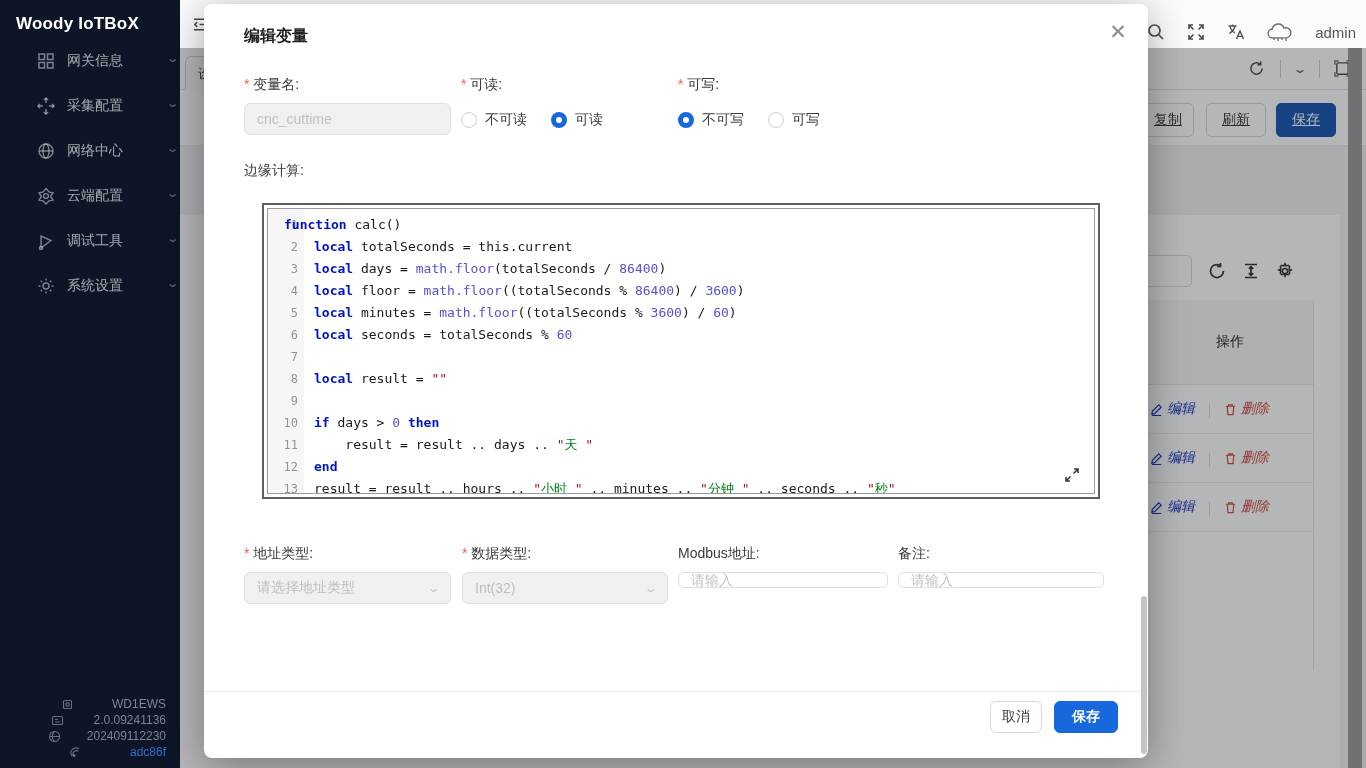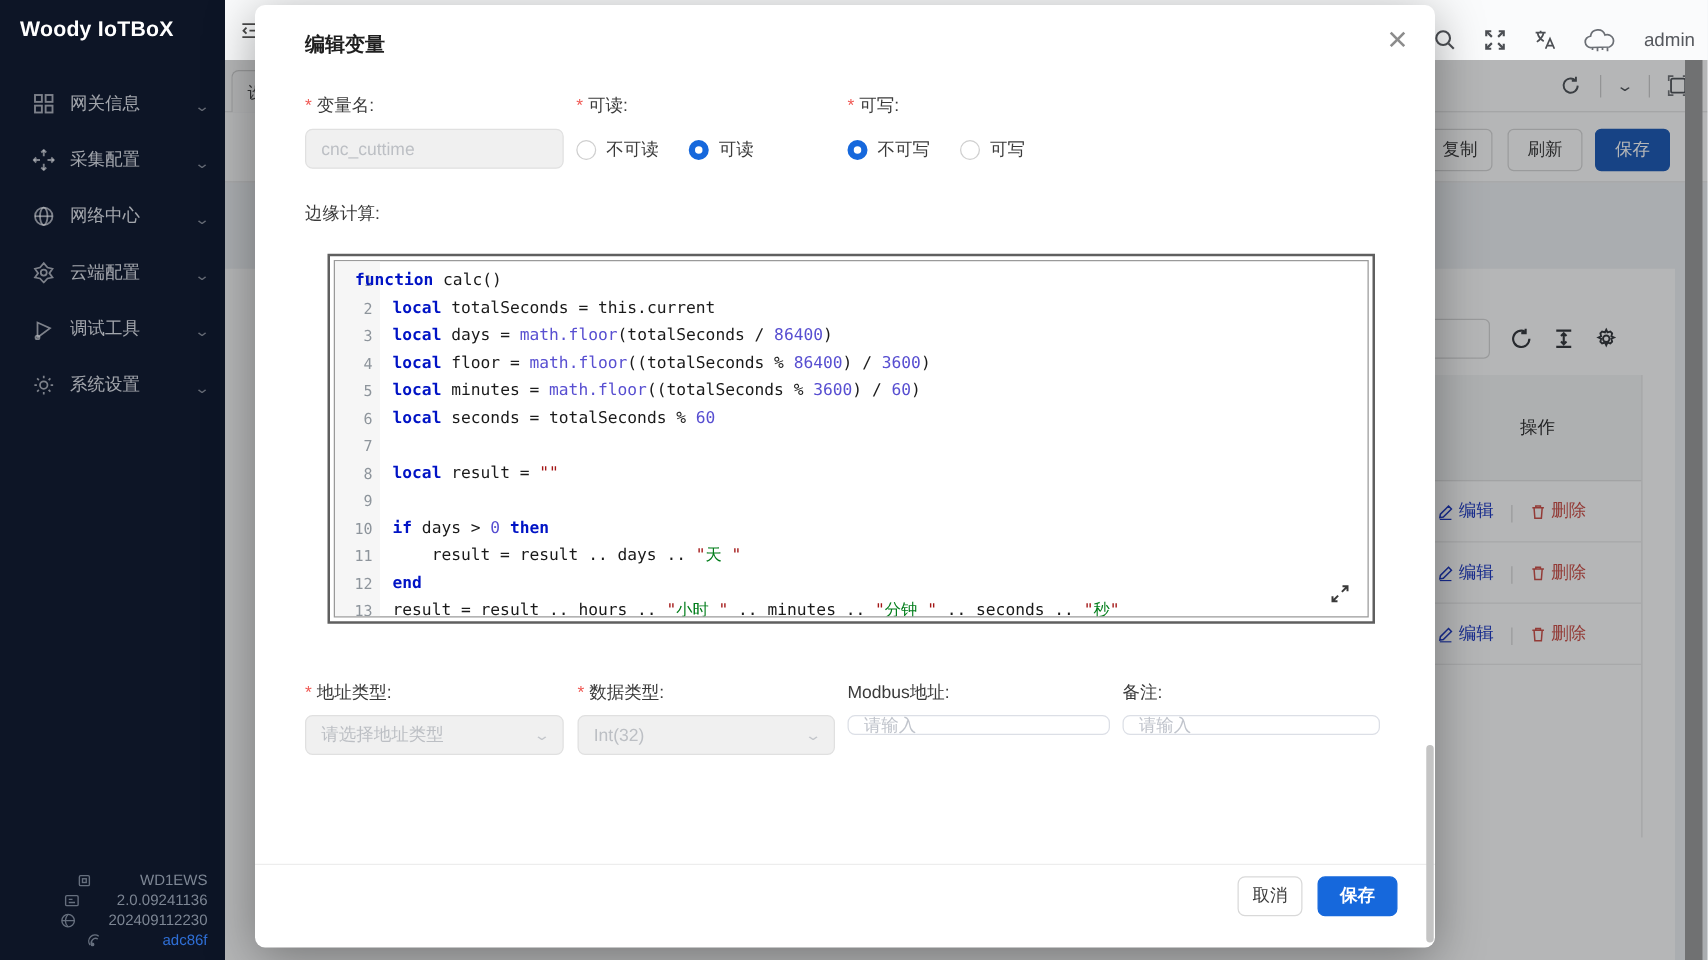--- a/index.html
+++ b/index.html
@@ -4,22 +4,22 @@
 <style>
   * { margin:0; padding:0; box-sizing:border-box; }
   html,body { width:1366px; height:768px; overflow:hidden;
     font-family:"Liberation Sans","DejaVu Sans",sans-serif; background:#f0f2f5; }
 
   
   #sidebar { position:absolute; left:0; top:0; width:180px; height:768px;
     background:#0d1526; z-index:5; color:rgba(255,255,255,.68); }
   .brand { position:absolute; left:16px; top:14px; color:#fff; font-size:17px;
     font-weight:bold; letter-spacing:.2px; }
-  .menu-item { position:absolute; left:0; width:180px; height:40px;
-    display:flex; align-items:flex-end; padding:0 14px 0 26px; cursor:pointer;
+  .menu-item { position:absolute; left:11px; width:180px; height:40px;
+    display:flex; align-items:flex-start; padding:0 14px 0 26px; cursor:pointer;
     font-size:14px; color:rgba(255,255,255,.62); }
   .menu-item .mi-icon { width:18px; height:18px; margin-right:12px; opacity:.75; flex:0 0 auto; }
   .menu-item .chev { margin-left:auto; font-size:11px; opacity:.6; transform:scaleX(1.4); }
   .sb-footer { position:absolute; left:0; bottom:8px; width:180px; font-size:12px;
     color:#7d8694;margin-top:14px; }
   .sbf-row { display:flex; align-items:center; height:16px; padding:0 14px 0 22px; }
   .sbf-row .sbf-icon { width:13px; height:13px; opacity:.8; flex:0 0 auto; }
   .sbf-row span { margin-left:auto; }
   .sbf-hash { color:#2f6fd6 !important; }
 
@@ -41,36 +41,36 @@
   .bg-tab { position:absolute; left:5px; top:8px; width:46px; height:34px; background:#fdfdfd;
     border:1px solid #d4d4d4; border-bottom:none; border-radius:6px 6px 0 0;
     font-size:13px; color:#444; padding:8px 0 0 12px; overflow:hidden; white-space:nowrap; }
   .tr-icons { position:absolute; right:14px; top:0; height:42px; display:flex;
     align-items:center; gap:14px; color:#4f5358; }
   .vdiv { width:1px; height:18px; background:#cfcfcf; }
   .btnrow { position:absolute; left:0; top:42px; width:1186px; height:56px;
     background:#fff; border-bottom:1px solid #e8e8e8; }
   .bg-btn { position:absolute; top:13px; height:34px; border:1px solid #d9d9d9;
     border-radius:5px; background:#fff; font-size:14px; color:#3a3a3a;
-    display:flex; align-items:center; justify-content:center; }
+    display:flex; align-items:center; justify-content:center;text-decoration:underline; }
   .bg-btn.primary { background:#1d5bb8; border-color:#1d5bb8; color:#fff; }
   .panel { position:absolute; left:0; top:167px; width:1160px; height:553px; background:#fff; }
   .panel-toolbar { position:absolute; right:46px; top:40px; display:flex; align-items:center;
     gap:16px; color:#34373c; }
   .pt-btn { height:32px; width:120px; border:1px solid #d9d9d9; border-radius:5px;
     background:#fff; font-size:14px; color:#3a3a3a; display:flex; align-items:center;
     justify-content:flex-end; padding-right:64px; }
   .tbl-header { position:absolute; left:770px; top:85px; width:363px; height:85px;
     background:#f5f6f7; border-bottom:1px solid #e4e4e4;
     display:flex; align-items:center; }
   .op-head { position:absolute; left:220px; width:120px; text-align:center;
     font-size:14px; font-weight:normal; color:#2c2c2c; }
   .tbl-row { position:absolute; left:770px; width:363px; height:49px;
     border-bottom:1px solid #ececec; display:flex; align-items:center; font-size:14px; }
-  .row-actions { position:absolute; left:200px; display:flex; align-items:flex-end; gap:14px; }
+  .row-actions { position:absolute; left:200px; display:flex; align-items:flex-end; gap:14px;font-style:italic; }
   .act-edit { color:#1d39c4; display:flex; align-items:center; gap:4px; cursor:pointer; }
   .act-del { color:#cf5048; display:flex; align-items:center; gap:4px; cursor:pointer; }
   .act-sep { width:1px; height:14px; background:#d8d8d8; }
   .tbl-right-border { position:absolute; left:1133px; top:85px; width:1px; height:370px; background:#e6e6e6; }
   .pg-scroll-track { position:absolute; left:1168px; top:0; width:14px; height:720px; background:#9d9d9d; }
 
   #overlay { position:absolute; left:180px; top:48px; width:1186px; height:720px;
     background:rgba(10,12,16,.30); z-index:10; pointer-events:none; }
 
   

